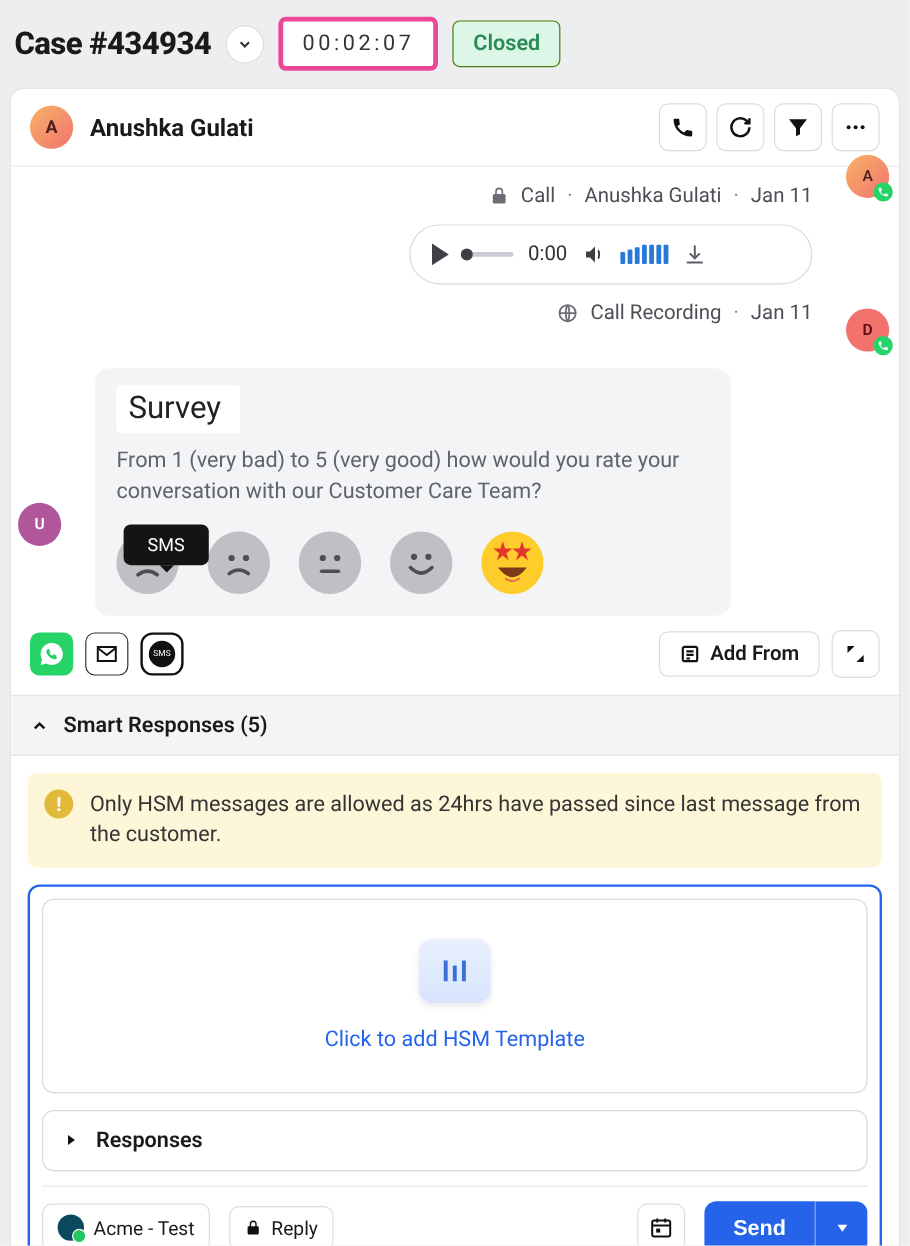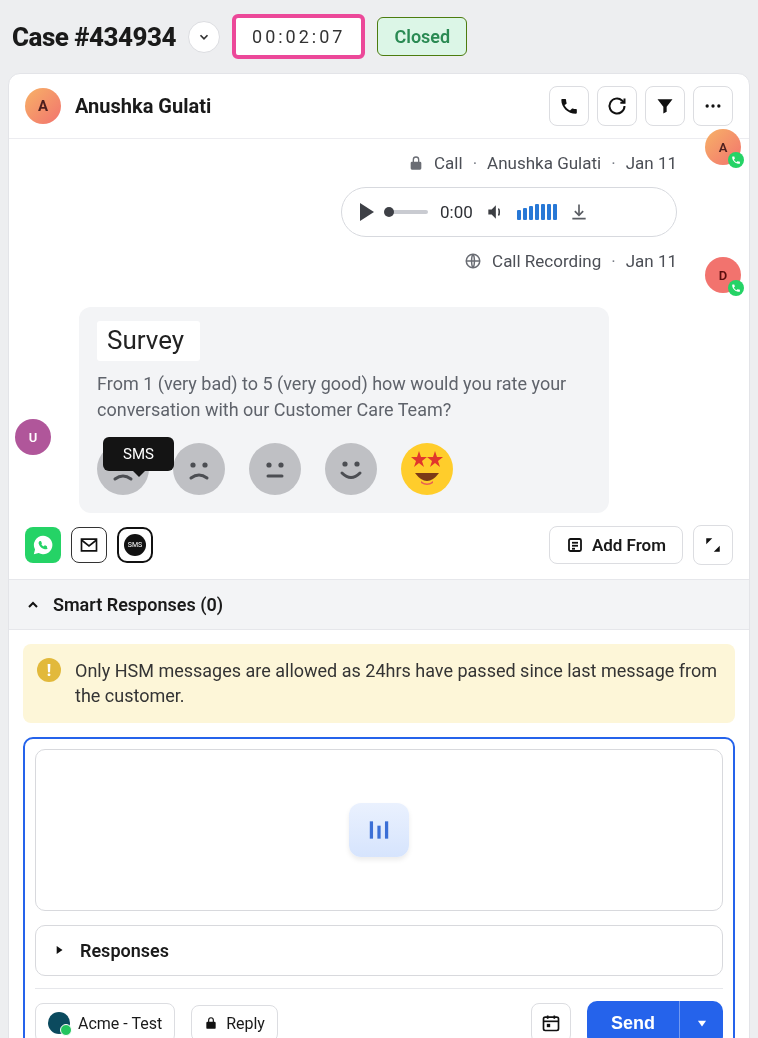--- a/index.html
+++ b/index.html
@@ -300,37 +300,38 @@
       <svg width="18" height="18" viewBox="0 0 24 24" fill="#111">
           <path d="M3 3h8L3 11V3zm18 18h-8l8-8v8z"></path>
         </svg>
     </div>
   </div>
 
   <div class="smart-row">
     <svg width="16" height="16" viewBox="0 0 24 24" fill="none" stroke="#111" stroke-width="3">
         <polyline points="6 15 12 9 18 15"></polyline>
       </svg>
-    <span>Smart Responses (0)</span>
+    <span>Smart Responses (5)</span>
   </div>
 
   <div class="warn">
     <div class="warn-icon">!</div>
     <div class="warn-text">Only HSM messages are allowed as 24hrs have passed since last message from the customer.</div>
   </div>
 
   <div class="composer-wrap">
     <div class="hsm-drop">
       <div class="hsm-icon">
         <svg width="26" height="26" viewBox="0 0 24 24" fill="none" stroke="#3b6fd6" stroke-width="3">
             <line x1="5" y1="4" x2="5" y2="20"></line>
             <line x1="12" y1="8" x2="12" y2="20"></line>
             <line x1="19" y1="4" x2="19" y2="20"></line>
           </svg>
       </div>
+      <div class="hsm-link">Click to add HSM Template</div>
     </div>
 
     <div class="props-row">
       <svg width="14" height="14" viewBox="0 0 24 24" fill="#111">
           <polygon points="8,5 18,12 8,19"></polygon>
         </svg>
       <span>Responses</span>
     </div>
 
     <div class="send-row">

